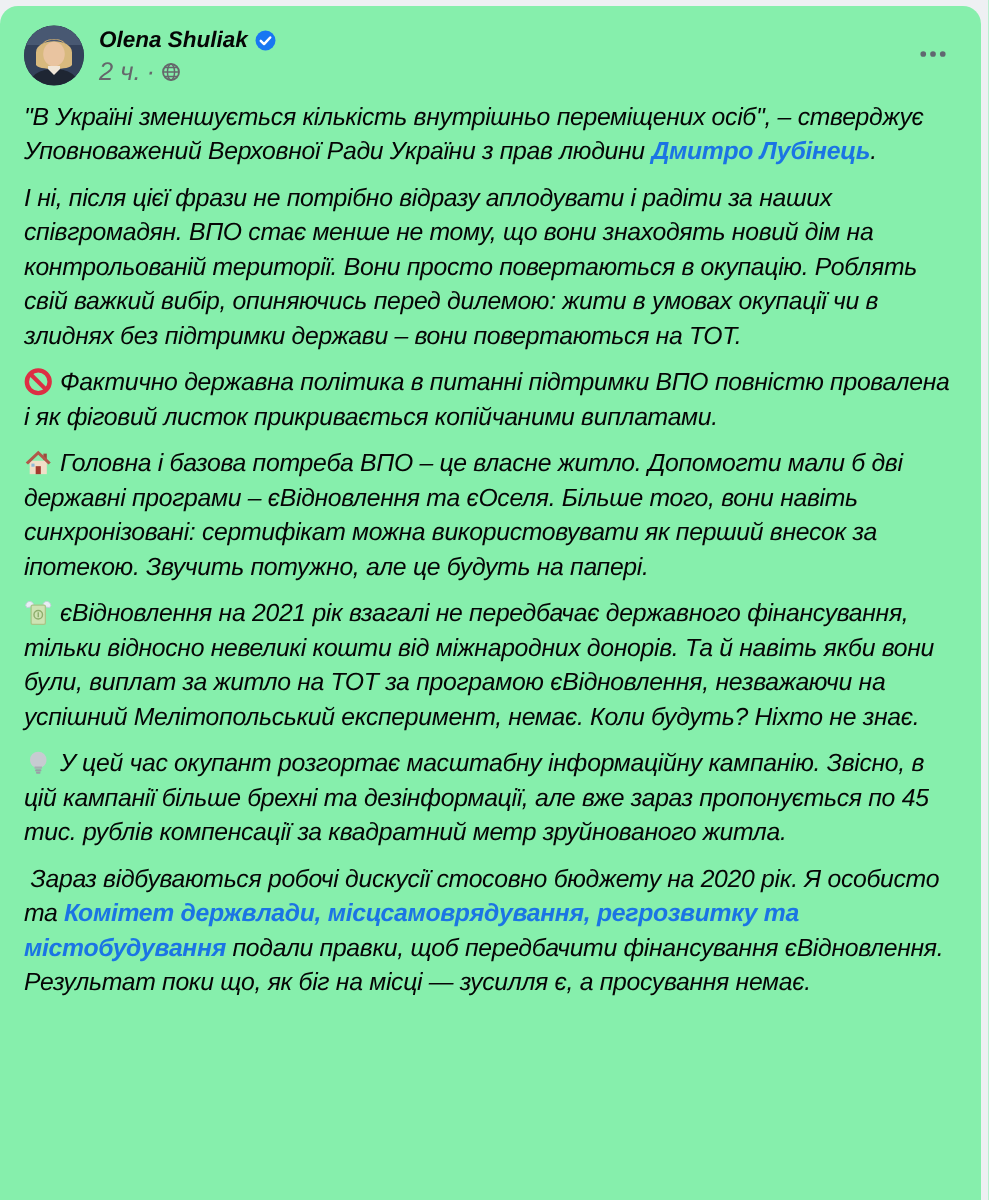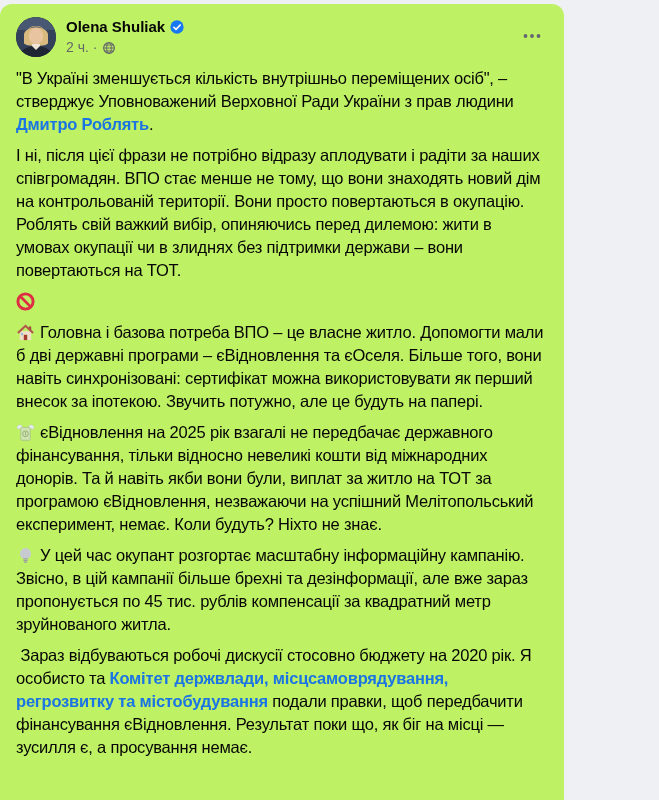--- a/index.html
+++ b/index.html
@@ -3,25 +3,26 @@
 <meta charset="utf-8">
 <style>
   html,body{margin:0;padding:0;}
   body{
     background:#eef0f3;
     width:659px;height:800px;overflow:hidden;
     font-family:"Liberation Sans","DejaVu Sans",sans-serif;
   }
   .card{
     box-sizing:border-box;
-    width:564px;height:796px;
+    width:654px;height:796px;
     margin-top:4px;
-    background:#bef264;
+    background:#86efac;
     border-radius:12px 12px 0 0;
     overflow:hidden;
+    font-style:italic;
   }
   
   .post-header{
     display:flex;align-items:flex-start;
     padding:13px 16px 0 16px;
     position:relative;
   }
   .avatar{
     width:40px;height:40px;border-radius:50%;
     overflow:hidden;flex:0 0 40px;cursor:pointer;
@@ -30,21 +31,21 @@
   }
   .avatar svg{display:block;width:40px;height:40px;}
   .header-info{margin-left:10px;flex:1;min-width:0;}
   .author-row{display:flex;align-items:center;gap:5px;}
   .author-name{
     font-size:15px;font-weight:700;color:#050505;line-height:20px;cursor:pointer;
   }
   .badge{width:14px;height:14px;display:inline-block;}
   .meta-row{
     display:flex;align-items:center;gap:4px;
-    color:#65676b;font-size:14px;line-height:17px;margin-top:2px;
+    color:#65676b;font-size:17px;line-height:17px;margin-top:2px;
   }
   .globe{width:14px;height:14px;display:inline-block;}
   .more-btn{
     position:absolute;right:16px;top:16px;
     width:32px;height:32px;border-radius:50%;
     display:flex;align-items:center;justify-content:center;
     cursor:pointer;
   }
   
   .post-content{
@@ -118,40 +119,40 @@
     <div class="more-btn">
       <svg width="20" height="20" viewBox="0 0 20 20">
         <circle cx="3.5" cy="10" r="1.9" fill="#606770"></circle>
         <circle cx="10" cy="10" r="1.9" fill="#606770"></circle>
         <circle cx="16.5" cy="10" r="1.9" fill="#606770"></circle>
       </svg>
     </div>
   </div>
 
   <div class="post-content">
-      <p><span>"В Україні зменшується кількість внутрішньо переміщених осіб", – стверджує Уповноважений Верховної Ради України з прав людини </span><a class="inline-link">Дмитро Роблять</a><span>.</span></p>
+      <p><span>"В Україні зменшується кількість внутрішньо переміщених осіб", – стверджує Уповноважений Верховної Ради України з прав людини </span><a class="inline-link">Дмитро Лубінець</a><span>.</span></p>
       <p><span>І ні, після цієї фрази не потрібно відразу аплодувати і радіти за наших співгромадян. ВПО стає менше не тому, що вони знаходять новий дім на контрольованій території. Вони просто повертаються в окупацію. Роблять свій важкий вибір, опиняючись перед дилемою: жити в умовах окупації чи в злиднях без підтримки держави – вони повертаються на ТОТ.</span></p>
       <p><span class="pi"><svg viewBox="0 0 20 20">
             <circle cx="10" cy="10" r="8" fill="none" stroke="#dd2e44" stroke-width="3.1"></circle>
             <rect x="3.2" y="8.6" width="13.6" height="2.9" fill="#dd2e44" transform="rotate(45 10 10)"></rect>
-          </svg></span></p>
+          </svg></span><span>Фактично державна політика в питанні підтримки ВПО повністю провалена і як фіговий листок прикривається копійчаними виплатами.</span></p>
       <p><span class="pi"><svg viewBox="0 0 20 20">
             <rect x="13.6" y="3.6" width="2.4" height="4.5" fill="#9c4a3c"></rect>
             <rect x="4" y="8.6" width="12" height="9.4" fill="#f0dfc8"></rect>
             <path d="M1.2 9.8 L10 1.6 L18.8 9.8 L17.2 11.2 L10 4.4 L2.8 11.2 Z" fill="#b0584a"></path>
             <rect x="8.2" y="12.4" width="3.6" height="5.6" fill="#a33b2e"></rect>
             <rect x="5.2" y="10.6" width="2.2" height="2.2" fill="#8fb9d9"></rect>
           </svg></span><span>Головна і базова потреба ВПО – це власне житло. Допомогти мали б дві державні програми – єВідновлення та єОселя. Більше того, вони навіть синхронізовані: сертифікат можна використовувати як перший внесок за іпотекою. Звучить потужно, але це будуть на папері.</span></p>
       <p><span class="pi"><svg viewBox="0 0 20 20">
             <path d="M1.2 4.8 C1.6 1.8 5 1.2 6.4 3.4 L6.8 5.6 L2 6.4 Z" fill="#e8eef4" stroke="#c3cfda" stroke-width="0.7"></path>
             <path d="M18.8 4.8 C18.4 1.8 15 1.2 13.6 3.4 L13.2 5.6 L18 6.4 Z" fill="#e8eef4" stroke="#c3cfda" stroke-width="0.7"></path>
             <rect x="5" y="4.6" width="10" height="13.6" rx="1" fill="#cfe3b4" stroke="#a9c586" stroke-width="0.9"></rect>
             <circle cx="10" cy="11.4" r="3" fill="none" stroke="#8fae6d" stroke-width="1"></circle>
             <path d="M10 9.6 v3.6" stroke="#8fae6d" stroke-width="1"></path>
-          </svg></span><span>єВідновлення на 2025 рік взагалі не передбачає державного фінансування, тільки відносно невеликі кошти від міжнародних донорів. Та й навіть якби вони були, виплат за житло на ТОТ за програмою єВідновлення, незважаючи на успішний Мелітопольський експеримент, немає. Коли будуть? Ніхто не знає.</span></p>
+          </svg></span><span>єВідновлення на 2021 рік взагалі не передбачає державного фінансування, тільки відносно невеликі кошти від міжнародних донорів. Та й навіть якби вони були, виплат за житло на ТОТ за програмою єВідновлення, незважаючи на успішний Мелітопольський експеримент, немає. Коли будуть? Ніхто не знає.</span></p>
       <p><span class="pi"><svg viewBox="0 0 20 20">
             <circle cx="10" cy="8" r="5.8" fill="#c7cbd1"></circle>
             <path d="M7.4 12.6 h5.2 v1.6 h-5.2 Z" fill="#a8adb3"></path>
             <rect x="7.8" y="14.6" width="4.4" height="1.5" rx="0.7" fill="#9a9fa6"></rect>
             <rect x="8.4" y="16.4" width="3.2" height="1.3" rx="0.6" fill="#9a9fa6"></rect>
           </svg></span><span>У цей час окупант розгортає масштабну інформаційну кампанію. Звісно, в цій кампанії більше брехні та дезінформації, але вже зараз пропонується по 45 тис. рублів компенсації за квадратний метр зруйнованого житла.</span></p>
       <p><span> Зараз відбуваються робочі дискусії стосовно бюджету на 2020 рік. Я особисто та </span><a class="inline-link">Комітет держвлади, місцсамоврядування, регрозвитку та містобудування</a><span> подали правки, щоб передбачити фінансування єВідновлення. Результат поки що, як біг на місці — зусилля є, а просування немає.</span></p>
     </div>
 
 </div>

